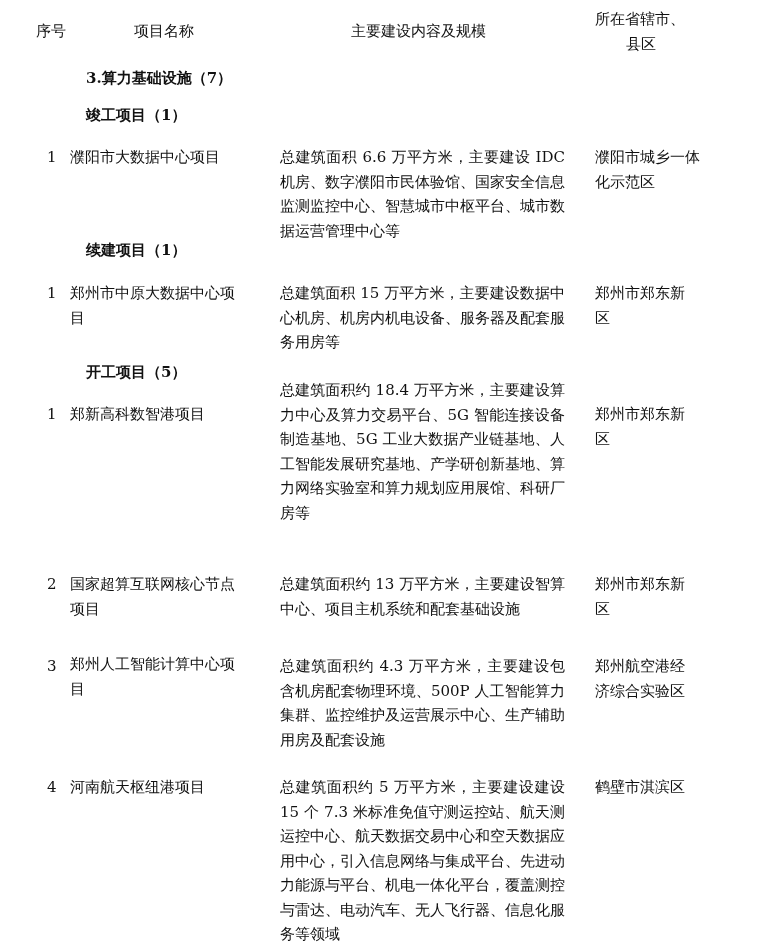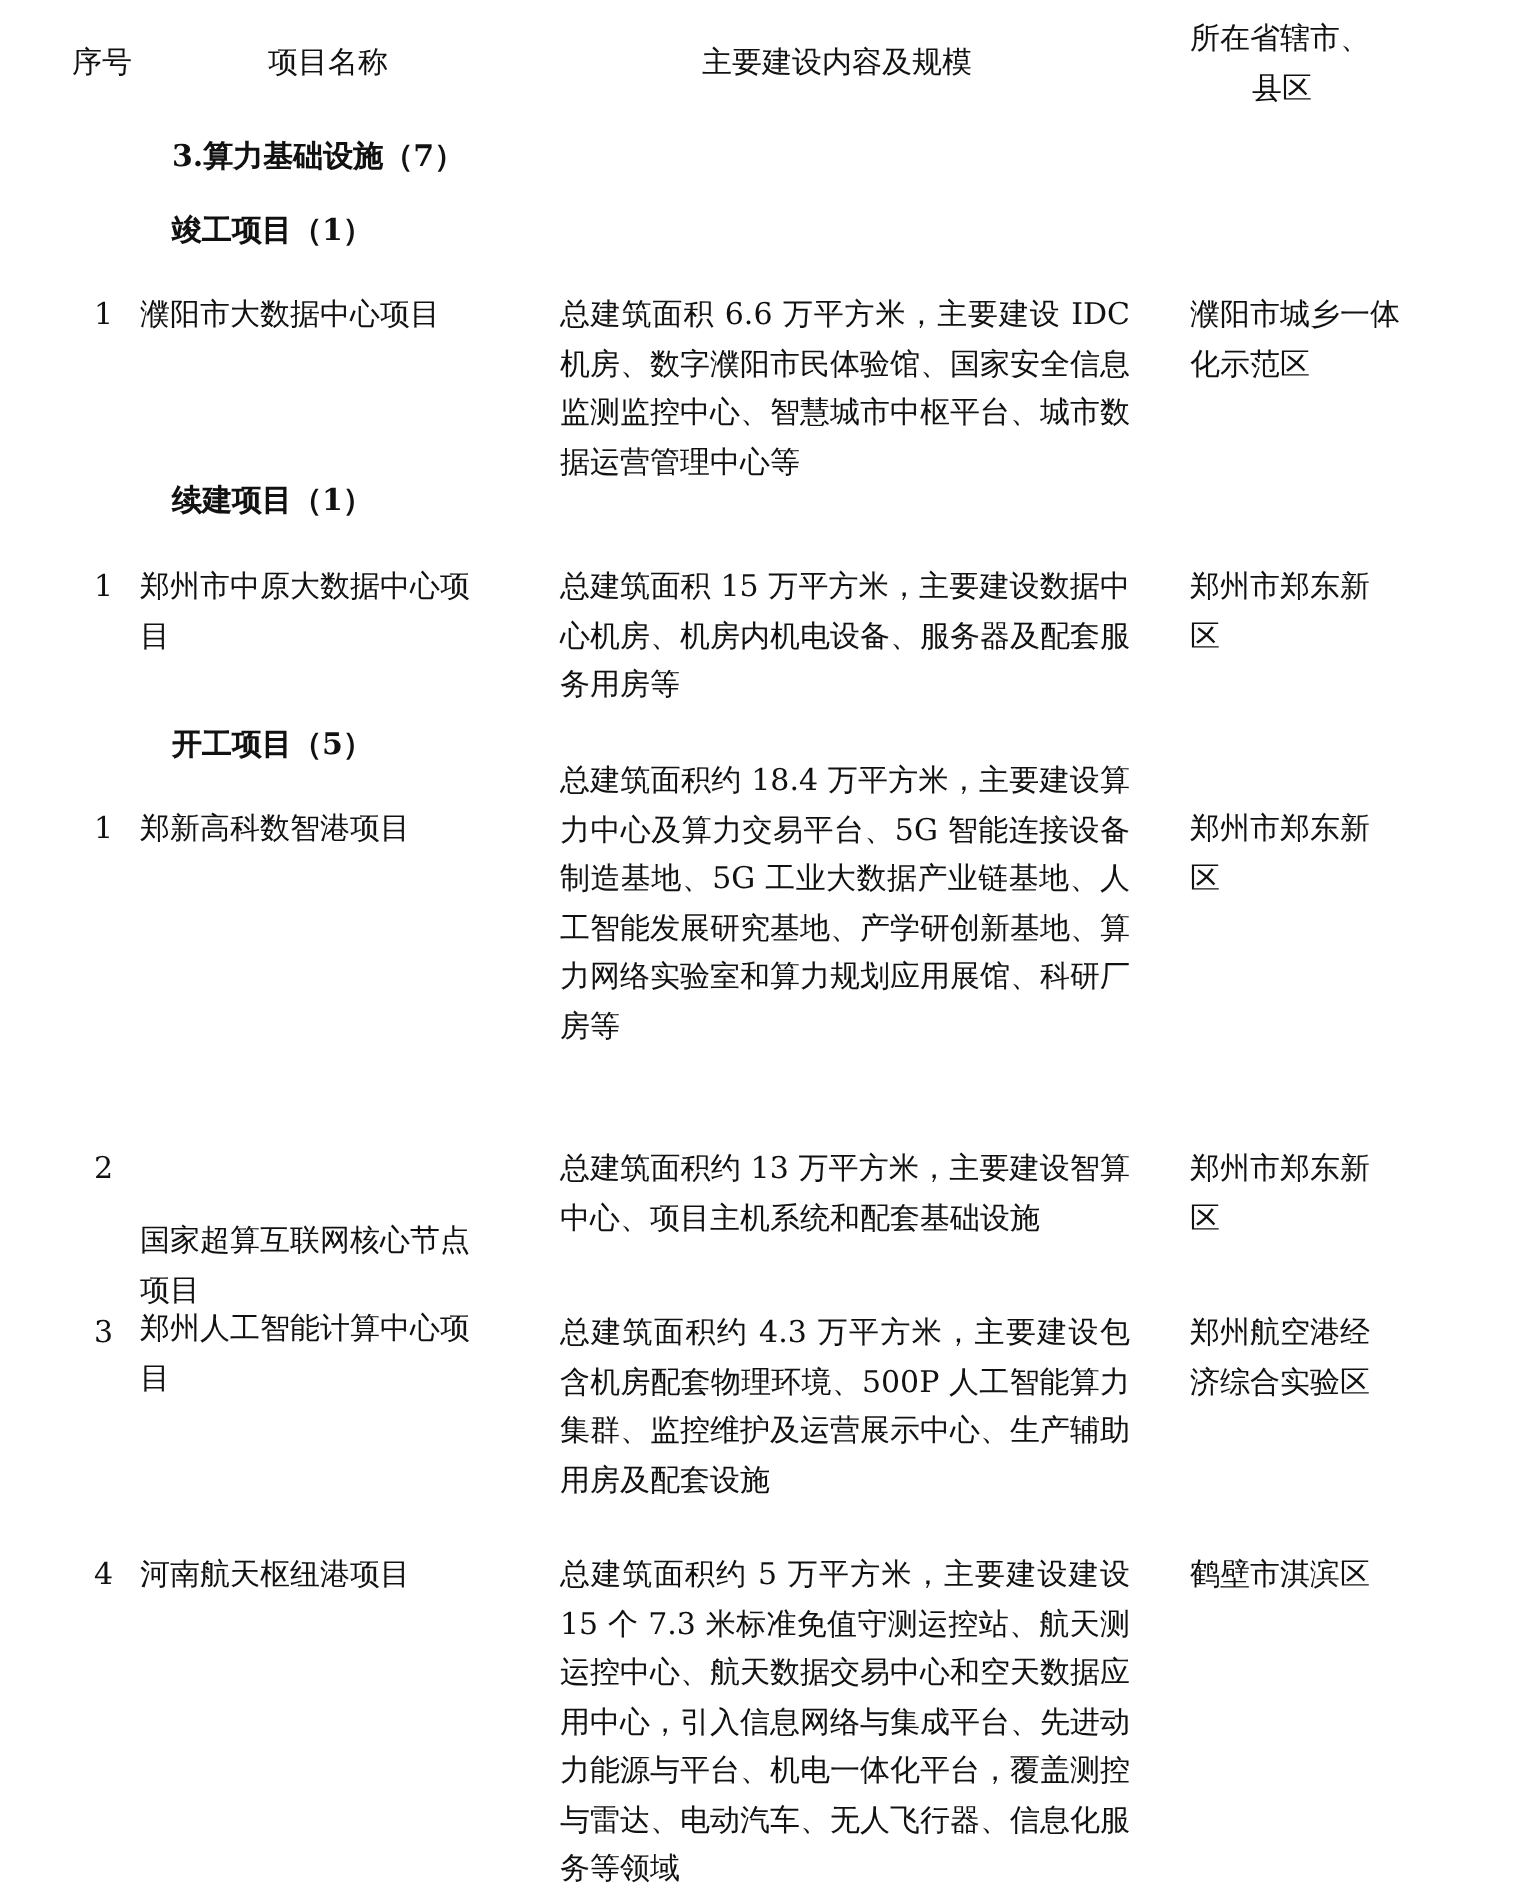--- a/index.html
+++ b/index.html
@@ -45,21 +45,21 @@
 
 <div class="section" style="top:360px;">开工项目（5）</div>
 <div>
   <div class="abs num" style="top:402px;">1</div>
   <div class="abs name" style="top:402px;">郑新高科数智港项目</div>
   <div class="abs content" style="top:378px;">总建筑面积约 18.4 万平方米，主要建设算力中心及算力交易平台、5G 智能连接设备制造基地、5G 工业大数据产业链基地、人工智能发展研究基地、产学研创新基地、算力网络实验室和算力规划应用展馆、科研厂房等</div>
   <div class="abs loc" style="top:402px; width:100px;">郑州市郑东新区</div>
 </div>
 <div>
   <div class="abs num" style="top:572px;">2</div>
-  <div class="abs name" style="top:572px; width:165px;margin-top:36px;">国家超算互联网核心节点项目</div>
+  <div class="abs name" style="top:572px; width:165px;">国家超算互联网核心节点项目</div>
   <div class="abs content" style="top:572px;">总建筑面积约 13 万平方米，主要建设智算中心、项目主机系统和配套基础设施</div>
   <div class="abs loc" style="top:572px; width:100px;">郑州市郑东新区</div>
 </div>
 <div>
   <div class="abs num" style="top:654px;">3</div>
   <div class="abs name" style="top:654px; width:165px;font-family:Liberation Mono, monospace;">郑州人工智能计算中心项目</div>
   <div class="abs content" style="top:654px;">总建筑面积约 4.3 万平方米，主要建设包含机房配套物理环境、500P 人工智能算力集群、监控维护及运营展示中心、生产辅助用房及配套设施</div>
   <div class="abs loc" style="top:654px; width:100px;">郑州航空港经济综合实验区</div>
 </div>
 <div>

